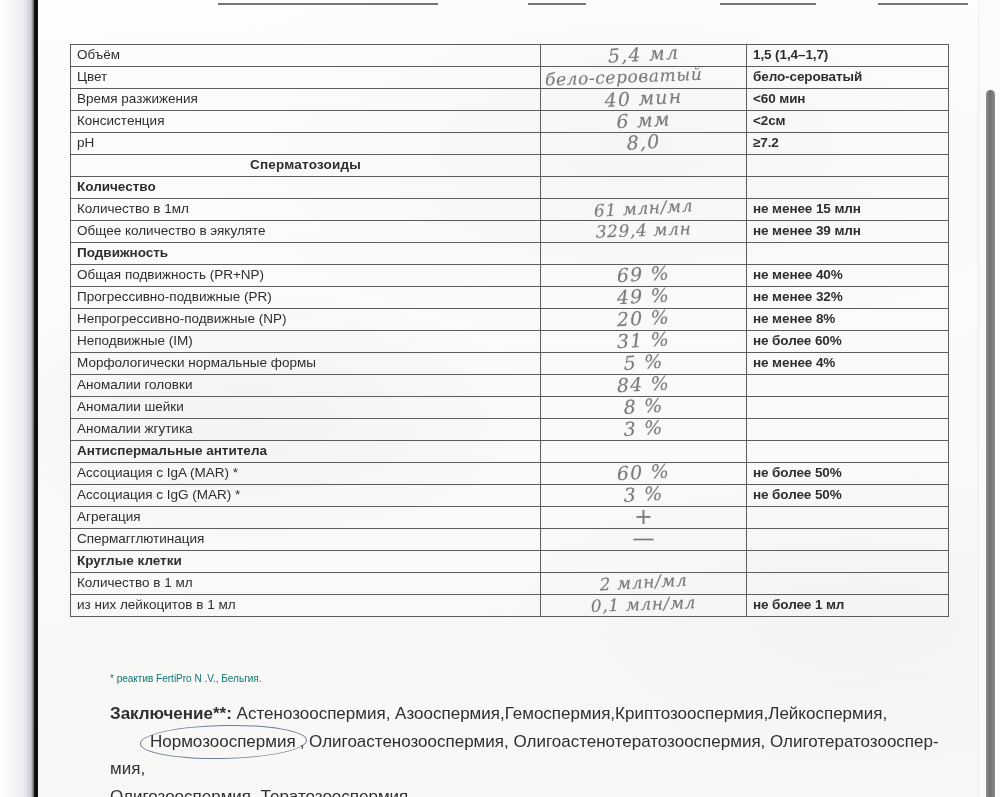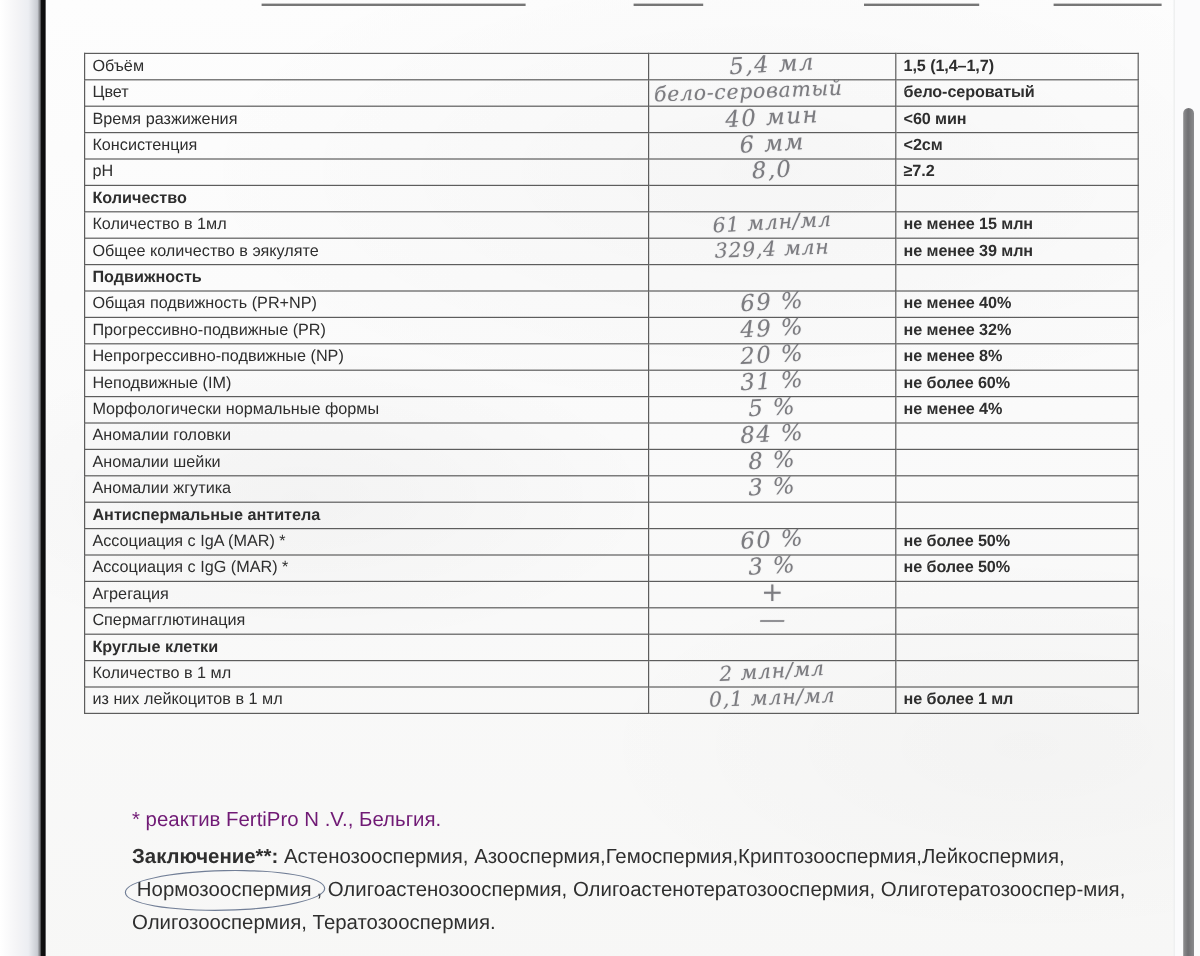--- a/index.html
+++ b/index.html
@@ -111,31 +111,32 @@
   }
   .hand.wide { font-size: 17px; letter-spacing: .6px; }
   .hand.lean { transform: translateY(-56%) rotate(-3.2deg); }
   .hand.lean2 { transform: translateY(-56%) rotate(-2.1deg); }
   .hand.dash { font-size: 22px; letter-spacing: 0; }
   .hand.left { text-align: left; padding-left: 4px; }
 
   
   #footnote {
     position: absolute; left: 110px; top: 673px;
-    font-size: 17px; color: #701a75; white-space: nowrap;
+    font-size: 10px; color: #0f766e; white-space: nowrap;
   }
   #conclusion {
     position: absolute; left: 110px; top: 700px; width: 840px;
     font-size: 17px; color: #2f2f2f; line-height: 1.62;
   }
   #conclusion b { font-weight: bold; }
   .circled {
     position: relative;
     display: inline-block;
     padding: 0 4px;
+    margin-left: 36px;
   }
   .circled .oval {
     position: absolute;
     left: -6px; top: -3px; right: -7px; bottom: -3px;
     border: 1.4px solid #5b6a86;
     border-radius: 50% / 50%;
     transform: rotate(-1.2deg);
     pointer-events: none;
     opacity: .85;
   }
@@ -193,20 +194,25 @@
             <td class="norm">&lt;2см</td>
           </tr>
           <tr>
             <td>pH</td>
             <td class="result">
               <span class="hand lean">8,0</span>
             </td>
             <td class="norm">≥7.2</td>
           </tr>
           <tr>
+            <td class="sect-center">Сперматозоиды</td>
+            <td class="result"></td>
+            <td class="norm"></td>
+          </tr>
+          <tr>
             <td class="sect-left">Количество</td>
             <td class="result"></td>
             <td class="norm"></td>
           </tr>
           <tr>
             <td>Количество в 1мл</td>
             <td class="result">
               <span class="hand wide lean">61 млн/мл</span>
             </td>
             <td class="norm">не менее 15 млн</td>

